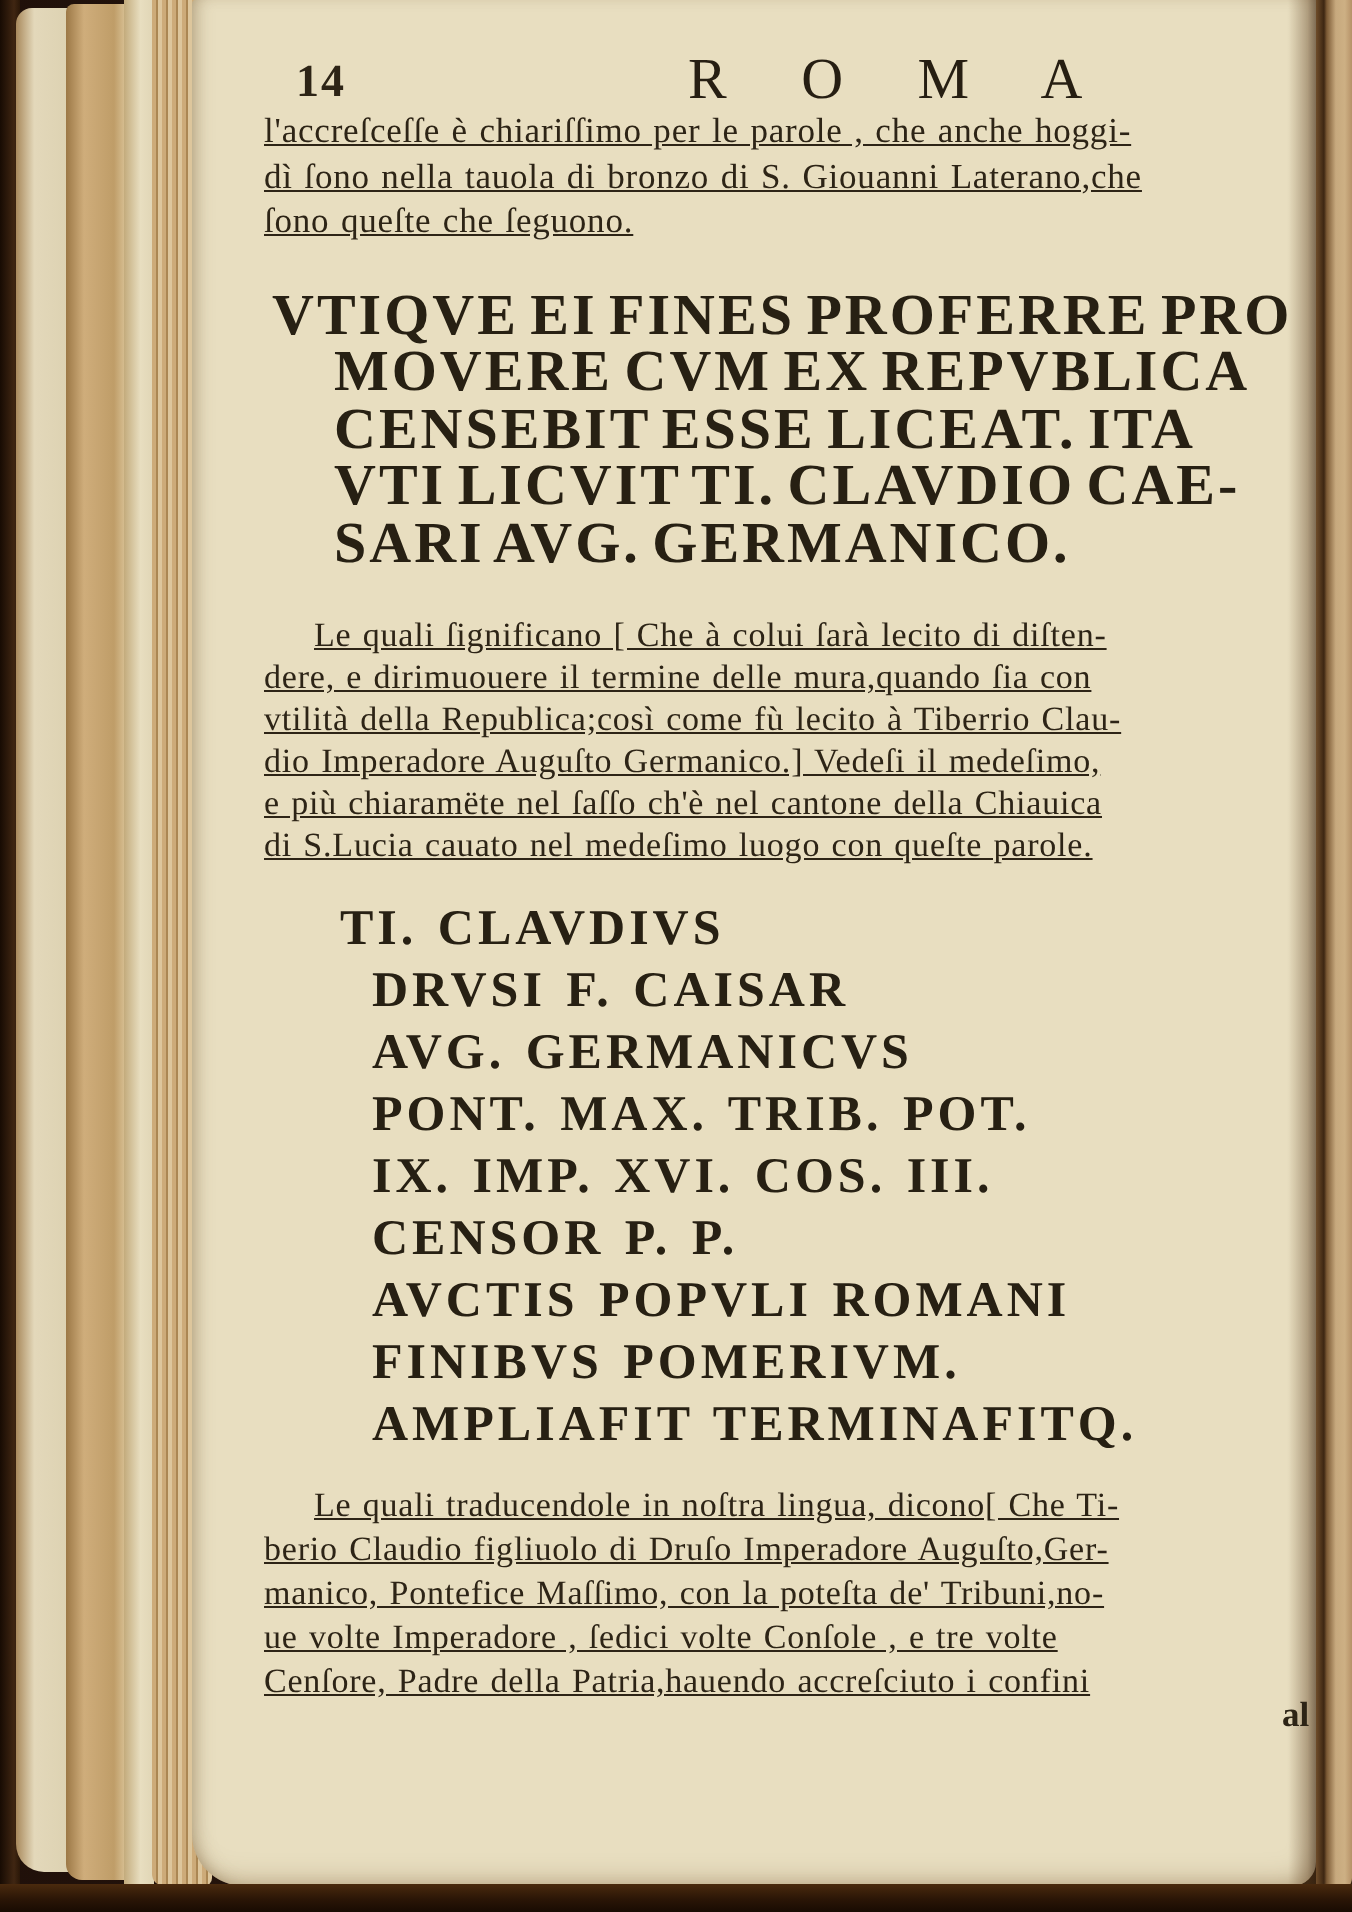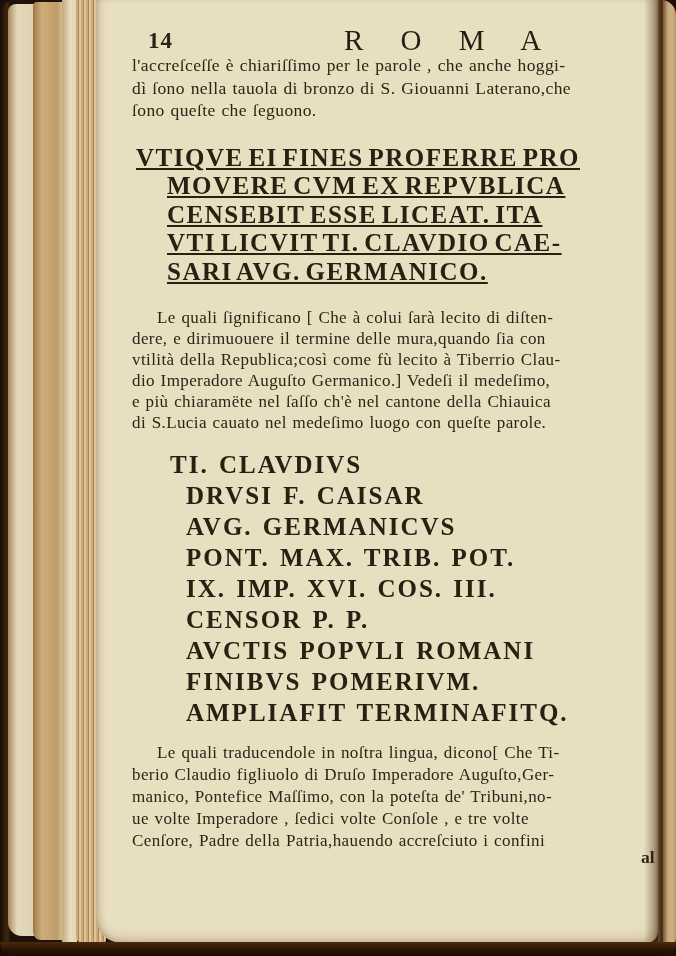--- a/index.html
+++ b/index.html
@@ -6,21 +6,20 @@
   body{
     width:676px;height:956px;
     background:#1c0e05;
     font-family:"Liberation Serif", serif;
     overflow:hidden;
   }
   .book{
     position:relative;width:676px;height:956px;
     background:linear-gradient(90deg,#20100a 0,#33200e 100%);
     overflow:hidden;
-    border-radius:15px;
   }
   
   .edge{position:absolute;top:0;}
   .edge-cover-left{left:0;top:0;bottom:0;width:10px;
     background:linear-gradient(90deg,#170b03,#402612 70%,#2a1708);}
   .edge-page-a{left:8px;top:4px;bottom:20px;width:26px;
     background:linear-gradient(90deg,#a9895c 0,#e3d8ba 35%,#ddd2b2 100%);
     border-radius:8px 0 0 14px;}
   .edge-page-tan{left:33px;top:2px;bottom:16px;width:30px;
     background:linear-gradient(90deg,#9c7846 0,#cfad7b 30%,#bf9d68 80%,#d9c296 100%);
@@ -48,27 +47,27 @@
     background:linear-gradient(90deg,rgba(90,60,30,0),rgba(90,60,30,.35) 70%,rgba(60,38,18,.55) 100%);}
   .right-sliver{position:absolute;right:0;top:0;bottom:11px;width:18px;
     background:linear-gradient(90deg,#6e4c29 0,#3d2612 22%,#7c5a35 30%,#c7a97e 55%,#cdb084 80%,#b69268 100%);
     border-radius:0 0 6px 0;}
   .bottom-cover{position:absolute;left:0;right:0;bottom:0;height:14px;
     background:linear-gradient(180deg,#4a2a0e 0,#2a1506 55%,#180b02 100%);}
   
   .txt{position:absolute;white-space:nowrap;color:#2d2416;}
   .pgnum{left:148px;top:28px;font-size:23px;font-weight:bold;letter-spacing:1px;}
   .title{left:344px;top:24px;font-size:29px;font-weight:normal;letter-spacing:15px;color:#261e12;}
-  .para{letter-spacing:.4px;word-spacing:1px;}
+  .para{letter-spacing:.4px;word-spacing:1px;text-decoration:underline;}
   .p1{left:132px;top:54px;font-size:17.5px;line-height:22.5px;}
   .p2{left:132px;top:307px;font-size:17px;line-height:21px;}
   .p3{left:132px;top:742px;font-size:17px;line-height:22px;}
   .p2 .line:first-child,.p3 .line:first-child{text-indent:25px;}
   .insc{font-weight:bold;color:#272013;}
-  .insc1{left:136px;top:144px;font-size:25px;line-height:28.4px;letter-spacing:1.5px;word-spacing:-3px;text-decoration:underline;}
+  .insc1{left:136px;top:144px;font-size:29px;line-height:28.4px;letter-spacing:1.5px;word-spacing:-3px;}
   .insc1 .line:not(:first-child){margin-left:31px;}
   .insc2{left:170px;top:449px;font-size:25px;line-height:31px;letter-spacing:2px;word-spacing:2px;}
   .insc2 .line:not(:first-child){margin-left:16px;}
   .catchword{left:621px;top:847px;font-size:17.5px;font-weight:bold;margin-left:20px;}
 </style>
 </head>
 <body>
 
 <div class="book">
 

